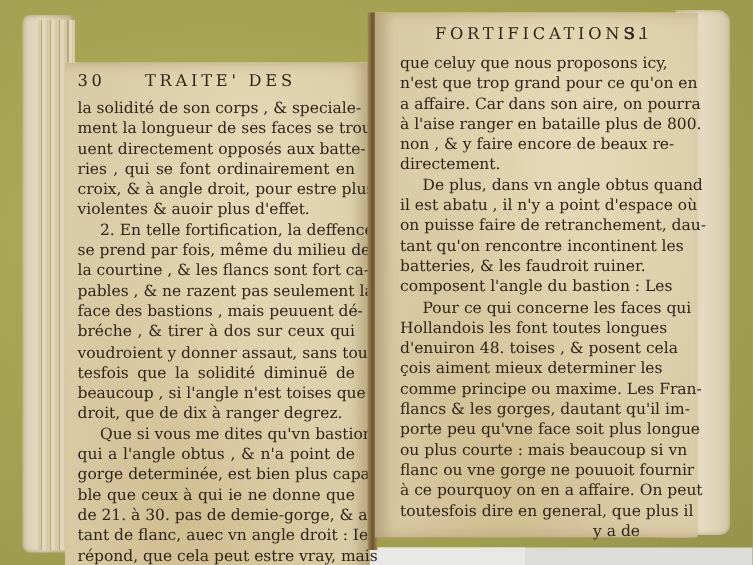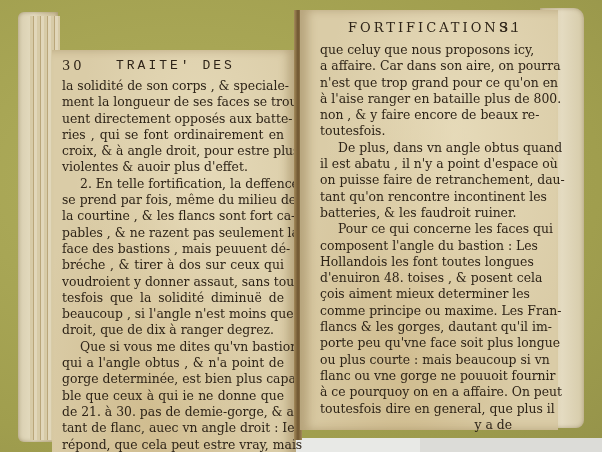--- a/index.html
+++ b/index.html
@@ -65,68 +65,68 @@
 
 <div class="bottom-sheet"></div>
 <div class="bottom-sheet2"></div>
 <div class="cover-left"></div>
 <div class="cover-right"></div>
 <div class="page-edges-left"></div>
 <div class="page-edges-right"></div>
 
 <div class="page page-left">
   <span class="running-head folio" style="left:10px; top:8px;">30</span>
-  <span class="running-head" style="left:64px; top:8px;font-family:Liberation Mono, monospace;">TRAITE' DES</span>
+  <span class="running-head" style="left:64px; top:8px;">TRAITE' DES</span>
   <div class="text-block" style="left:10px; top:28px; width:222px;">
     <span class="line">la solidité de son corps , &amp; speciale-</span>
     <span class="line">ment la longueur de ses faces se trou-</span>
     <span class="line">uent directement opposés aux batte-</span>
     <span class="line">ries , qui se font ordinairement en</span>
     <span class="line">croix, &amp; à angle droit, pour estre plus</span>
     <span class="line last">violentes &amp; auoir plus d'effet.</span>
     <span class="line indent">2. En telle fortification, la deffence</span>
     <span class="line">se prend par fois, même du milieu de</span>
     <span class="line">la courtine , &amp; les flancs sont fort ca-</span>
     <span class="line">pables , &amp; ne razent pas seulement la</span>
     <span class="line">face des bastions , mais peuuent dé-</span>
     <span class="line">bréche , &amp; tirer à dos sur ceux qui</span>
     <span class="line">voudroient y donner assaut, sans tou-</span>
     <span class="line">tesfois que la solidité diminuë de</span>
-    <span class="line">beaucoup , si l'angle n'est moins que</span>
+    <span class="line">beaucoup , si l'angle n'est toises que</span>
     <span class="line last">droit, que de dix à ranger degrez.</span>
     <span class="line indent">Que si vous me dites qu'vn bastion</span>
     <span class="line">qui a l'angle obtus , &amp; n'a point de</span>
     <span class="line">gorge determinée, est bien plus capa-</span>
     <span class="line">ble que ceux à qui ie ne donne que</span>
     <span class="line">de 21. à 30. pas de demie-gorge, &amp; au-</span>
     <span class="line">tant de flanc, auec vn angle droit : Ie</span>
     <span class="line">répond, que cela peut estre vray, mais</span>
     <span class="line right">que</span>
   </div>
 </div>
 
 <div class="gutter"></div>
 
 <div class="page page-right">
   <span class="running-head" style="left:48px; top:10px;">FORTIFICATIONS.</span>
   <span class="running-head folio" style="left:200px; top:10px;">31</span>
   <div class="text-block" style="left:20px; top:32px; width:192px;">
     <span class="line">que celuy que nous proposons icy,</span>
+    <span class="line">n'est que trop grand pour ce qu'on en</span>
     <span class="line">a affaire. Car dans son aire, on pourra</span>
-    <span class="line">n'est que trop grand pour ce qu'on en</span>
     <span class="line">à l'aise ranger en bataille plus de 800.</span>
     <span class="line">non , &amp; y faire encore de beaux re-</span>
-    <span class="line last">toutesfois.</span>
+    <span class="line last">directement.</span>
     <span class="line indent">De plus, dans vn angle obtus quand</span>
     <span class="line">il est abatu , il n'y a point d'espace où</span>
     <span class="line">on puisse faire de retranchement, dau-</span>
     <span class="line">tant qu'on rencontre incontinent les</span>
     <span class="line last">batteries, &amp; les faudroit ruiner.</span>
+    <span class="line">composent l'angle du bastion : Les</span>
     <span class="line indent">Pour ce qui concerne les faces qui</span>
-    <span class="line">composent l'angle du bastion : Les</span>
     <span class="line">Hollandois les font toutes longues</span>
     <span class="line">d'enuiron 48. toises , &amp; posent cela</span>
     <span class="line">çois aiment mieux determiner les</span>
     <span class="line">comme principe ou maxime. Les Fran-</span>
     <span class="line">flancs &amp; les gorges, dautant qu'il im-</span>
     <span class="line">porte peu qu'vne face soit plus longue</span>
     <span class="line">ou plus courte : mais beaucoup si vn</span>
     <span class="line">flanc ou vne gorge ne pouuoit fournir</span>
     <span class="line">à ce pourquoy on en a affaire. On peut</span>
     <span class="line">toutesfois dire en general, que plus il</span>

